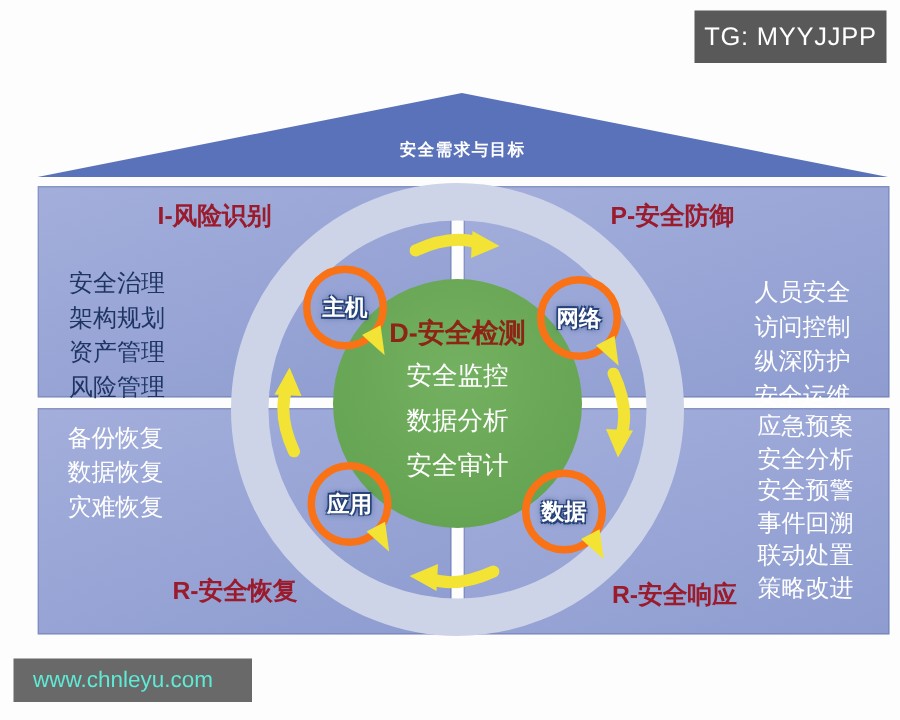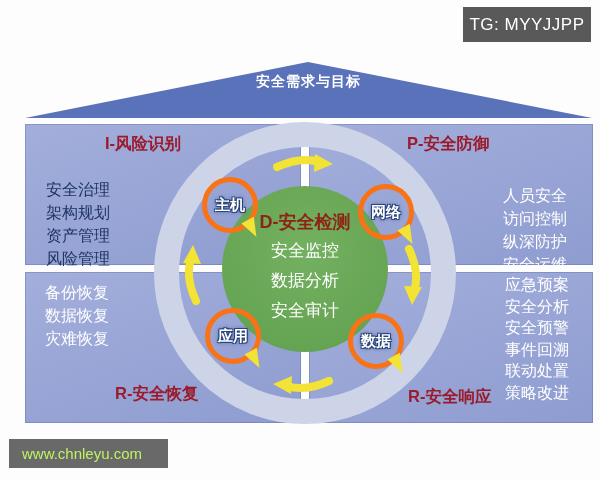--- a/index.html
+++ b/index.html
@@ -7,30 +7,30 @@
     position:relative;width:600px;height:480px;background:#fdfdfe;overflow:hidden;
     font-family:"Liberation Sans","DejaVu Sans",sans-serif;
   }
   .abs{position:absolute;}
   
   .tg-badge{
     left:463px;top:7px;width:128px;height:35px;background:#595959;color:#fff;
     font-size:17px;display:flex;align-items:center;justify-content:center;letter-spacing:.5px;
   }
   .site-badge{
-    left:9px;top:439px;width:159px;height:29px;background:#696969;color:#bef264;
+    left:9px;top:439px;width:159px;height:29px;background:#696969;color:#5eead4;
     font-size:15px;display:flex;align-items:center;padding-left:13px;box-sizing:border-box;
   }
   
   .roof{
     left:25px;top:62px;width:567px;height:56px;background:#5a72ba;
     clip-path:polygon(49.9% 0,100% 100%,0 100%);
     display:flex;align-items:flex-end;justify-content:center;
   }
-  .roof-label{color:#fff;font-weight:bold;font-size:14px;padding-bottom:27px;letter-spacing:1px;}
+  .roof-label{color:#fff;font-weight:bold;font-size:11px;padding-bottom:11px;letter-spacing:1px;}
   
   .quad{
     background:linear-gradient(160deg,#a3aedb 0%,#8e9cd0 100%);
     box-shadow:inset 0 0 0 1px rgba(70,85,140,.28);
   }
   .quad.tl{left:25px;top:124px;width:276px;height:141px;}
   .quad.tr{left:309px;top:124px;width:284px;height:141px;}
   .quad.bl{left:25px;top:272px;width:276px;height:151px;}
   .quad.br{left:309px;top:272px;width:284px;height:151px;}
   .q-title{position:absolute;font-weight:bold;font-size:16.5px;color:#9a1b2c;white-space:nowrap;}

